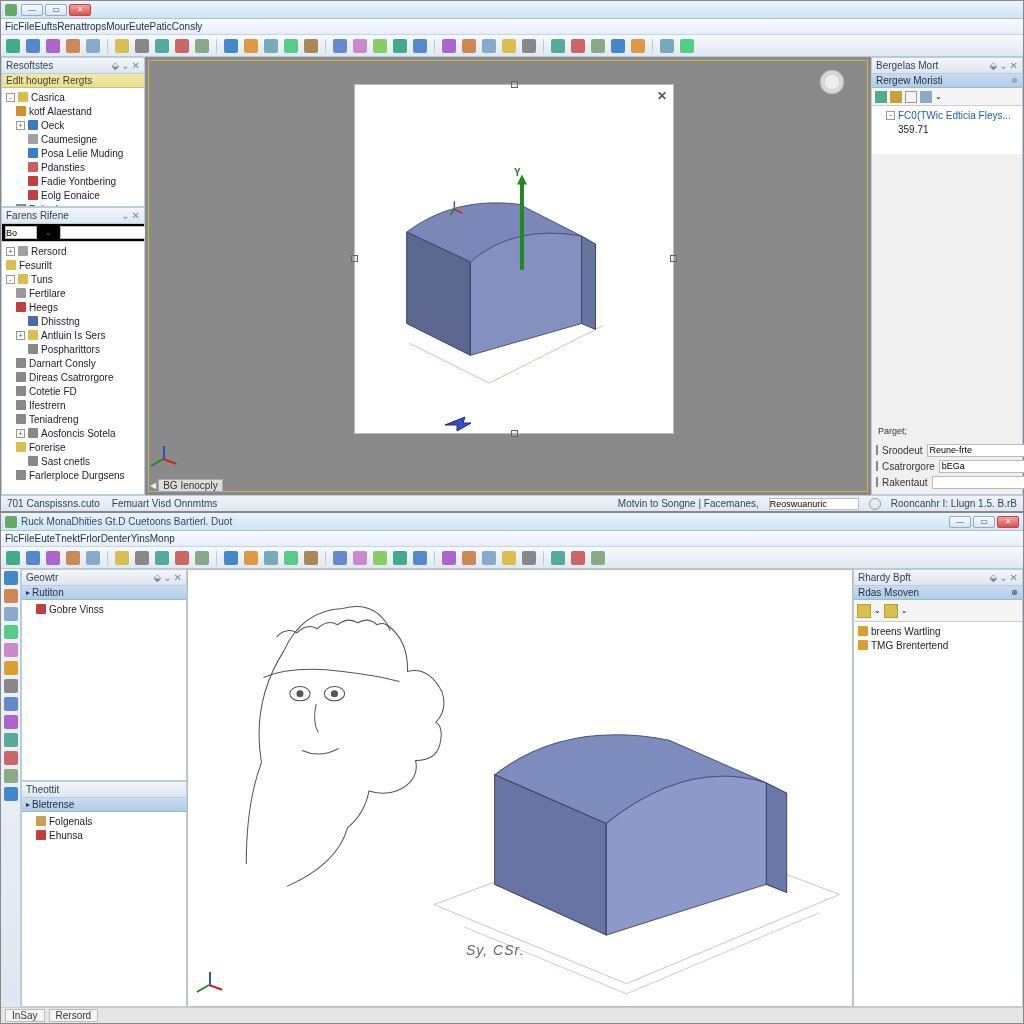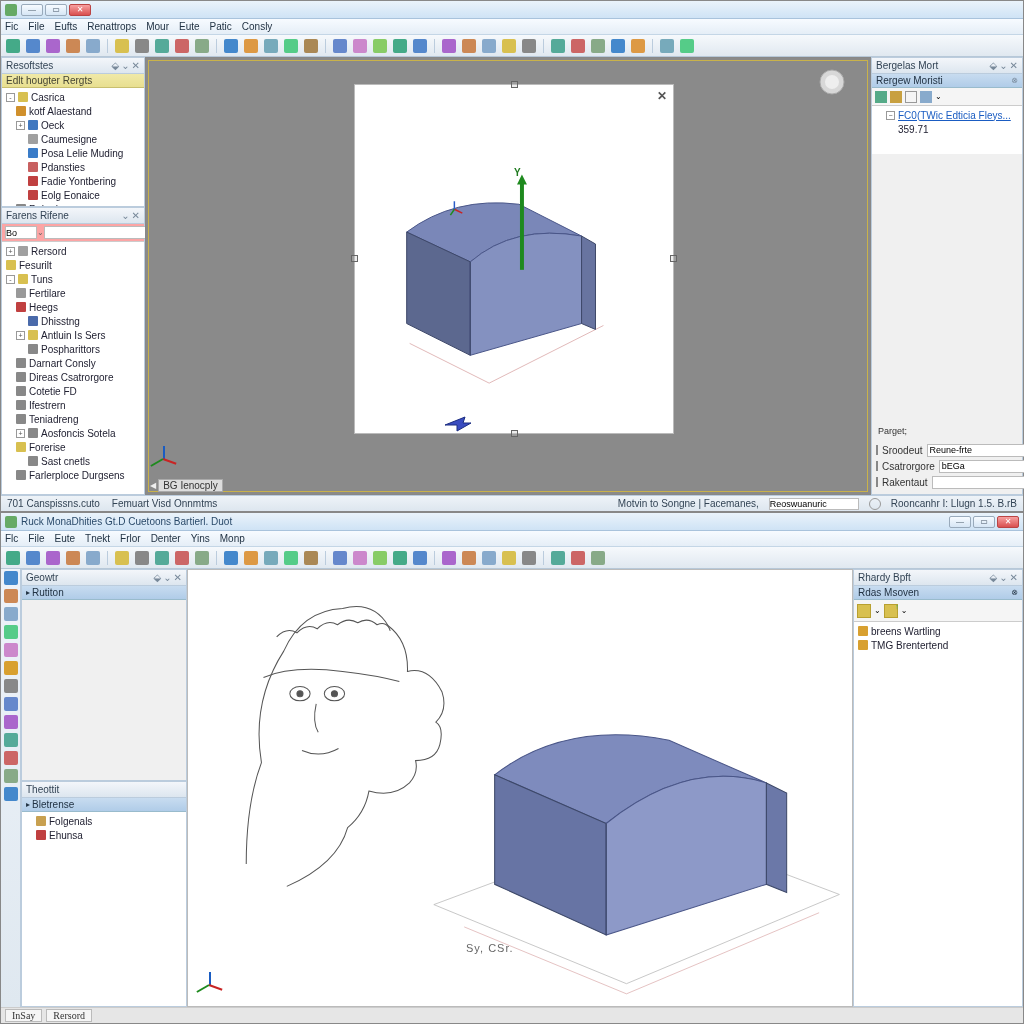--- a/index.html
+++ b/index.html
@@ -6,21 +6,21 @@
 body { background: #e8e8e8; width: 1024px; height: 1024px; overflow: hidden; }
 .app { display: flex; flex-direction: column; border: 1px solid #888; }
 .app-top { height: 512px; }
 .app-bottom { height: 512px; }
 .titlebar { height: 18px; background: linear-gradient(#eaf3fb,#cfe3f5); display: flex; align-items: center; padding: 0 4px; border-bottom: 1px solid #a9c3dc; }
 .titlebar .icon-app { width: 12px; height: 12px; background: #6a6; border-radius: 2px; margin-right: 4px; }
 .titlebar .title { color: #2a4a6a; flex: 1; }
 .winbtns { display: flex; gap: 2px; }
 .winbtn { width: 22px; height: 12px; border: 1px solid #9ab; background: linear-gradient(#f7fbff,#d6e6f5); border-radius: 2px; display: flex; align-items: center; justify-content: center; font-size: 8px; color: #456; }
 .winbtn.close { background: linear-gradient(#f7a0a0,#d95050); color: #fff; border-color: #b44; }
-.menubar { height: 16px; background: linear-gradient(#f7fbff,#e5eef7); border-bottom: 1px solid #c4d6e6; display: flex; align-items: center; padding: 0 4px; gap: 10px; }
+.menubar { height: 16px; background: linear-gradient(#f7fbff,#e5eef7); border-bottom: 1px solid #c4d6e6; display: flex; align-items: center; padding: 0 4px; }
 .menubar span { color: #234; }
 .toolbar { height: 22px; background: linear-gradient(#f6f9fc,#e0e8f0); border-bottom: 1px solid #b7c8d8; display: flex; align-items: center; padding: 0 4px; gap: 4px; }
 .tb-btn { width: 16px; height: 16px; border-radius: 2px; display: flex; align-items: center; justify-content: center; }
 .tb-sep { width: 1px; height: 14px; background: #bcd; margin: 0 2px; }
 .workspace { flex: 1; display: flex; min-height: 0; }
 .panel { background: #f0f0f0; border: 1px solid #bcd; display: flex; flex-direction: column; }
 .panel-header { height: 16px; background: linear-gradient(#f3f6fa,#dde6ef); border-bottom: 1px solid #bcd; display: flex; align-items: center; padding: 0 4px; color: #345; font-size: 9px; }
 .panel-header .btns { margin-left: auto; display: flex; gap: 2px; font-size: 8px; color: #789; }
 .panel-sub { height: 14px; background: linear-gradient(#f0e9a8,#e8df90); border-bottom: 1px solid #c8bf70; display: flex; align-items: center; padding: 0 4px; color: #443; font-size: 9px; }
 .panel-sub.blue { background: linear-gradient(#c8dcf0,#b0cce8); border-bottom-color: #9bc; color: #234; }
@@ -41,30 +41,30 @@
 .status { height: 16px; background: linear-gradient(#eef3f8,#dde6ef); border-top: 1px solid #bcd; display: flex; align-items: center; padding: 0 6px; gap: 12px; color: #345; }
 .status .right { margin-left: auto; display: flex; gap: 10px; align-items: center; }
 .props { padding: 4px; font-size: 9px; color: #333; }
 .props-row { display: flex; align-items: center; height: 16px; gap: 4px; }
 .props-row input[type=text]{ flex: 1; height: 13px; border: 1px solid #bbb; font-size: 9px; padding: 0 2px; }
 .cb { width: 10px; height: 10px; border: 1px solid #888; background: #fff; }
 .vp2 { flex: 1; background: #fff; position: relative; border: 1px solid #bbb; }
 .left-iconbar { width: 20px; background: linear-gradient(#eef3f9,#dfe8f0); border-right: 1px solid #bcd; display: flex; flex-direction: column; align-items: center; padding: 2px 0; gap: 4px; }
 .left-iconbar .ib { width: 14px; height: 14px; border-radius: 2px; }
 .tabbar { height: 16px; background: #e6e6e6; border-top: 1px solid #ccc; display: flex; align-items: center; gap: 4px; padding: 0 4px; }
-.tab { height: 13px; padding: 0 6px; border: 1px solid #bbb; background: #f5f5f5; display: flex; align-items: center; color: #333; font-family: Liberation Serif, serif; }
+.tab { height: 13px; padding: 0 6px; border: 1px solid #bbb; background: #f5f5f5; display: flex; align-items: center; color: #333; }
 svg { display: block; }
 .hand { position: absolute; right: 24px; top: 10px; width: 28px; height: 28px; }
-.link-blue { color: #1a5cc2; text-decoration: underline; }
+.link-blue { color: #1a5cc2; }
 .tb-ico { width: 14px; height: 14px; }
 .bc { position: absolute; right: 12px; top: 310px; font-size: 9px; color: #333; }
 .close-x { position: absolute; right: 6px; top: 4px; font-size: 12px; color: #555; font-weight: bold; }
 .handle { position: absolute; width: 7px; height: 7px; border: 1px solid #666; background: rgba(200,200,200,0.3); }
 .axis-label { position: absolute; font-size: 10px; font-weight: bold; color: #1e7a1e; }
-.foot-text { position: absolute; font-size: 11px; color: #666; letter-spacing: 1px; }
+.foot-text { position: absolute; font-size: 14px; color: #666; letter-spacing: 1px; font-style: italic; }
 </style>
 </head>
 <body>
 
 <div class="app app-top">
   <div class="titlebar">
     <div class="icon-app"></div>
     <div class="winbtns">
       <div class="winbtn">—</div>
       <div class="winbtn">▭</div>
@@ -243,21 +243,21 @@
           </div>
       </div>
       <div class="panel" style="flex:1">
         <div class="panel-header">
           <span>Farens Rifene</span>
           <div class="btns">
               <span>⌄</span>
               <span>✕</span>
             </div>
         </div>
-        <div style="height:18px;background:#fca5a5;border-bottom:1px solid #ccc;display:flex;align-items:center;padding:0 3px;gap:0;">
+        <div style="height:18px;background:#000000;border-bottom:1px solid #ccc;display:flex;align-items:center;padding:0 3px;gap:8px;">
           <input type="text" style="width: 32px; height: 13px; border: 1px solid rgb(187, 187, 187); font-size: 9px;" value="Bo">
           <span style="font-size:8px;color:#666">⌄</span>
           <input type="text" style="flex: 1 1 0%; height: 13px; border: 1px solid rgb(187, 187, 187);">
           <div style="width:12px;height:12px;background:#5a9cc8;border-radius:2px"></div>
         </div>
         <div class="tree" id="tree-tl2">
             <div class="tree-item ind0">
               <span class="exp">+</span>
               <span class="ic" style="background:#a0a0a0"></span>
               <span>Rersord</span>
@@ -587,20 +587,26 @@
           <div class="btns">
               <span>⬙</span>
               <span>⌄</span>
               <span>✕</span>
             </div>
         </div>
         <div class="panel-sub blue">
           <span style="font-size:8px;margin-right:2px">▸</span>
             <span>Rutiton</span>
         </div>
+        <div class="tree" id="tree-bl1">
+            <div class="tree-item ind1">
+              <span class="ic" style="background:#c04040"></span>
+              <span>Gobre Vinss</span>
+            </div>
+          </div>
       </div>
       <div class="panel" style="flex:1">
         <div class="panel-header">
           <span>Theottit</span>
         </div>
         <div class="panel-sub blue">
           <span style="font-size:8px;margin-right:2px">▸</span>
             <span>Bletrense</span>
         </div>
         <div class="tree" id="tree-bl2">

